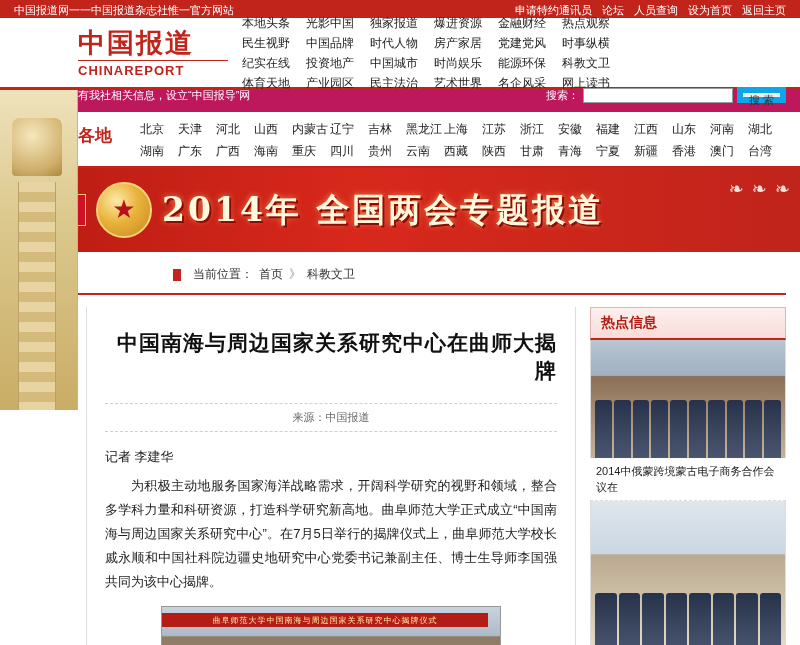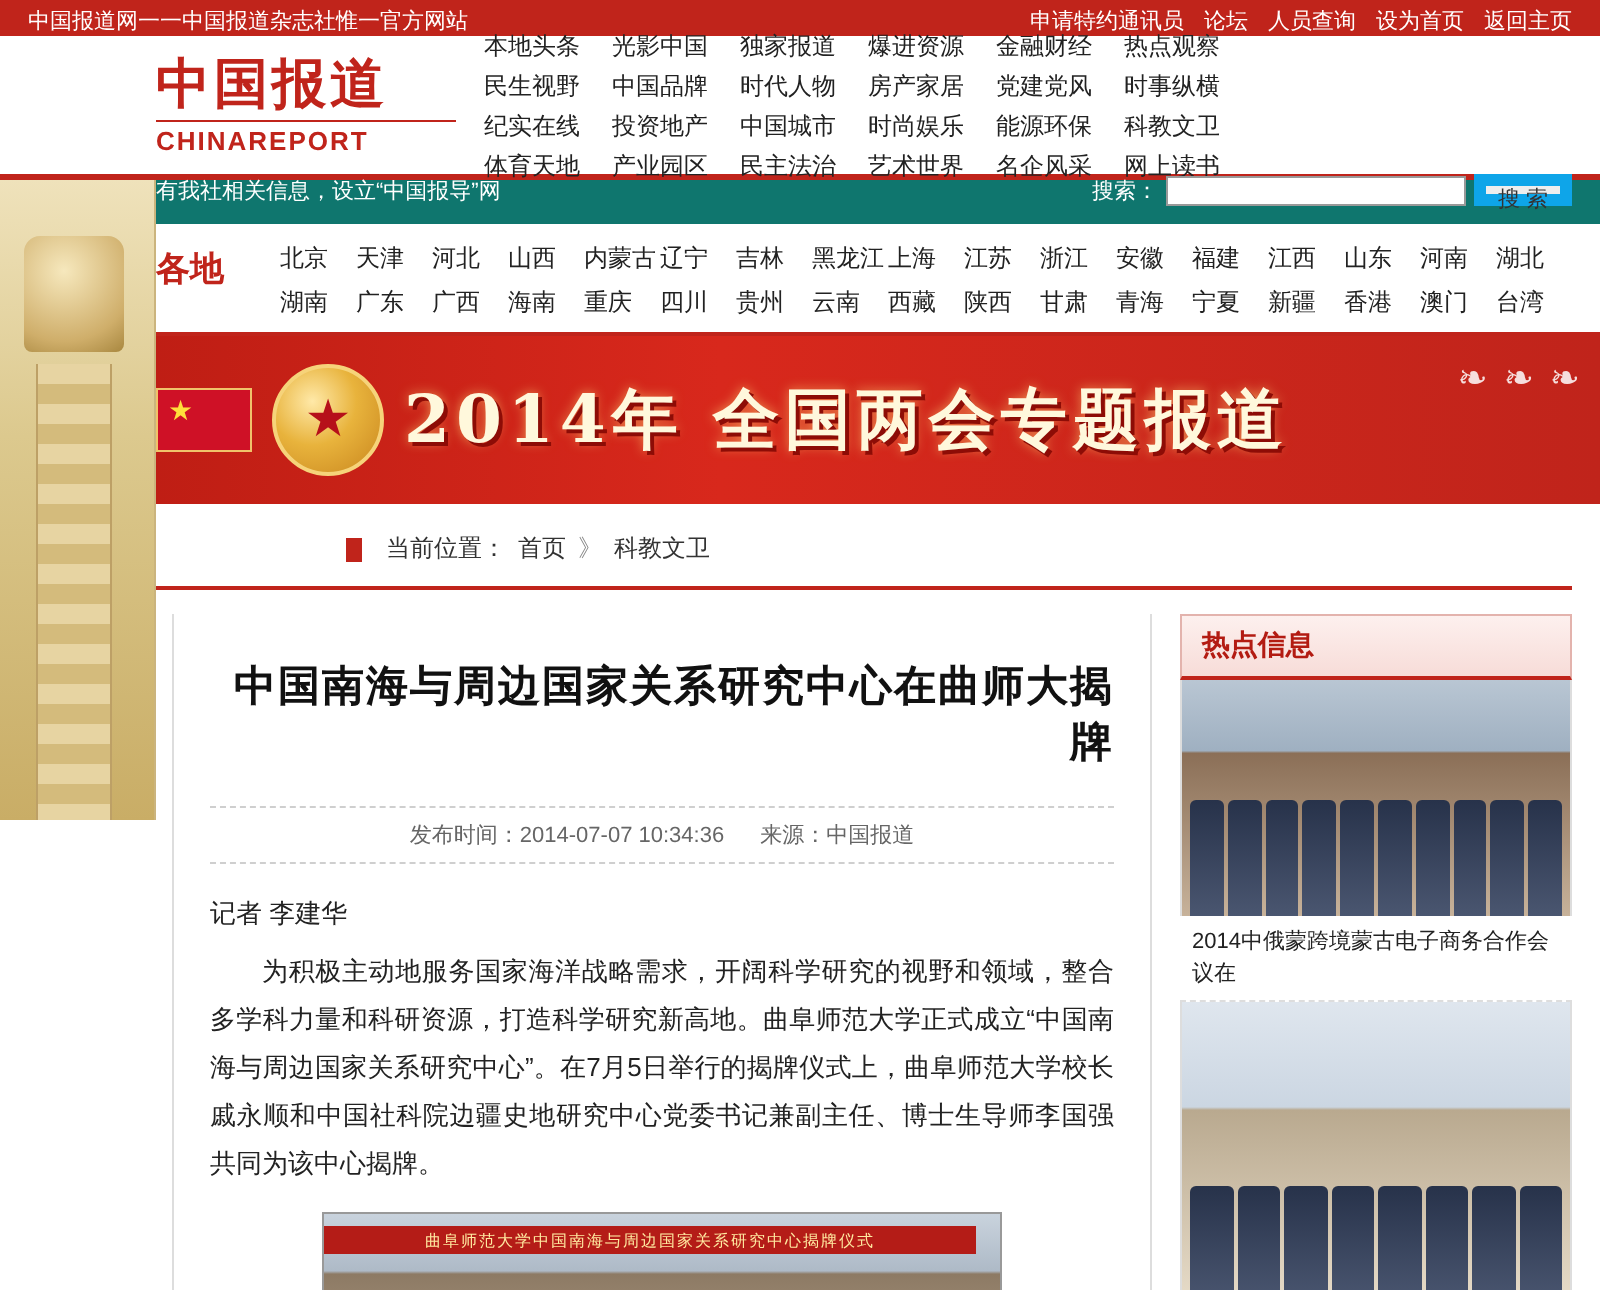--- a/index.html
+++ b/index.html
@@ -60,21 +60,21 @@
     grid-auto-rows: 20px;
     font-size: 12px;
     color: #222;
     margin-left: 14px;
   }
   .navgrid a { color:#222; text-decoration:none; display:block; line-height:20px;}
 
   
   .subbar {
     height: 22px;
-    background: #0f766e;
+    background: #be185d;
     color: #fff;
     font-size: 11px;
     display: flex;
     align-items: center;
     padding: 0 14px 12px 78px;
     position: relative;
   }
   .search-wrap {
     margin-left: auto;
     display: flex;
@@ -125,21 +125,21 @@
     text-decoration: none;
     text-align: left;
   }
 
   
   .banner {
     position: relative;
     height: 84px;
     background: linear-gradient(90deg,#b81b12 0%, #d8281c 45%, #c0241b 100%);
     overflow: hidden;
-    padding-left: 78px;
+    padding-left: 38px;
   }
   .banner-inner {
     height: 84px;
     display: flex;
     align-items: center;
     gap: 10px;
     position: relative;
   }
   .banner .emblem {
     width: 56px; height: 56px; border-radius: 50%;
@@ -429,21 +429,20 @@
     <a href="#">首页</a>
     <span class="crumb-sep">》</span>
     <a href="#">科教文卫</a>
   </div>
 
   <div class="content">
 
     <div class="article">
       <h1>中国南海与周边国家关系研究中心在曲师大揭牌</h1>
       <div class="meta">
-        <span>发布时间：2014-07-07 10:34:36</span>
         <span>来源：中国报道</span>
       </div>
       <div class="byline">记者 李建华</div>
       <p class="para">为积极主动地服务国家海洋战略需求，开阔科学研究的视野和领域，整合多学科力量和科研资源，打造科学研究新高地。曲阜师范大学正式成立“中国南海与周边国家关系研究中心”。在7月5日举行的揭牌仪式上，曲阜师范大学校长戚永顺和中国社科院边疆史地研究中心党委书记兼副主任、博士生导师李国强共同为该中心揭牌。</p>
 
       <div class="photo">
         <div class="banner-strip">曲阜师范大学中国南海与周边国家关系研究中心揭牌仪式</div>
 
       </div>
     </div>

